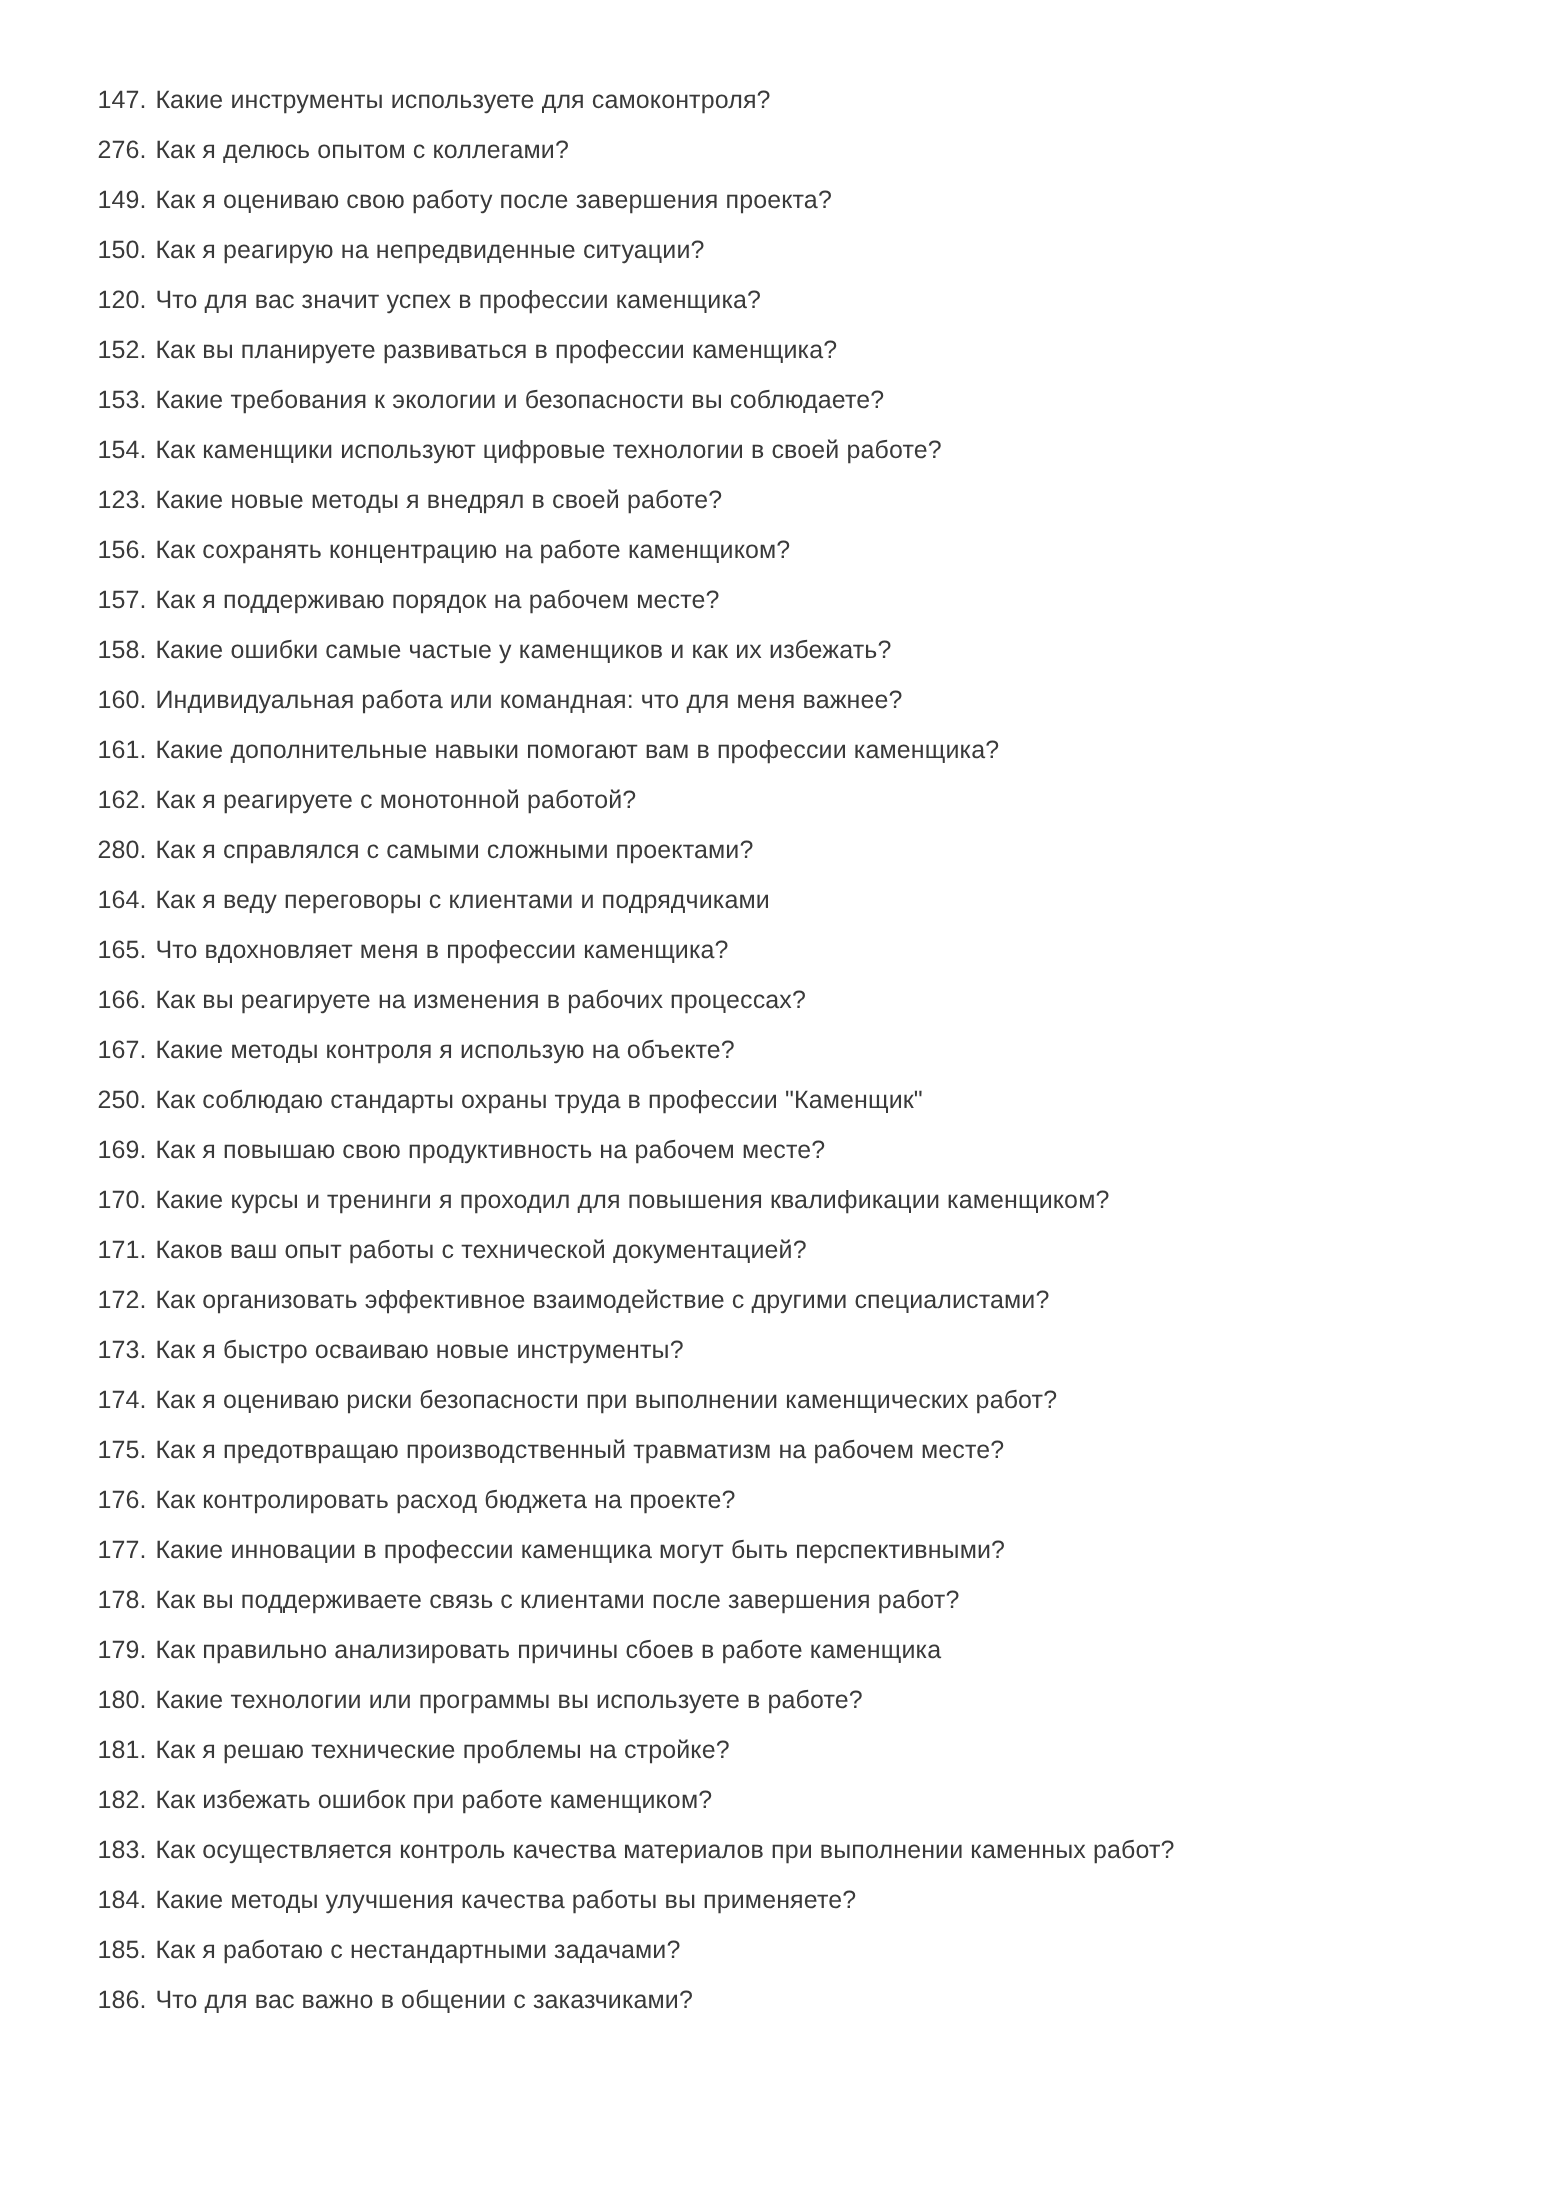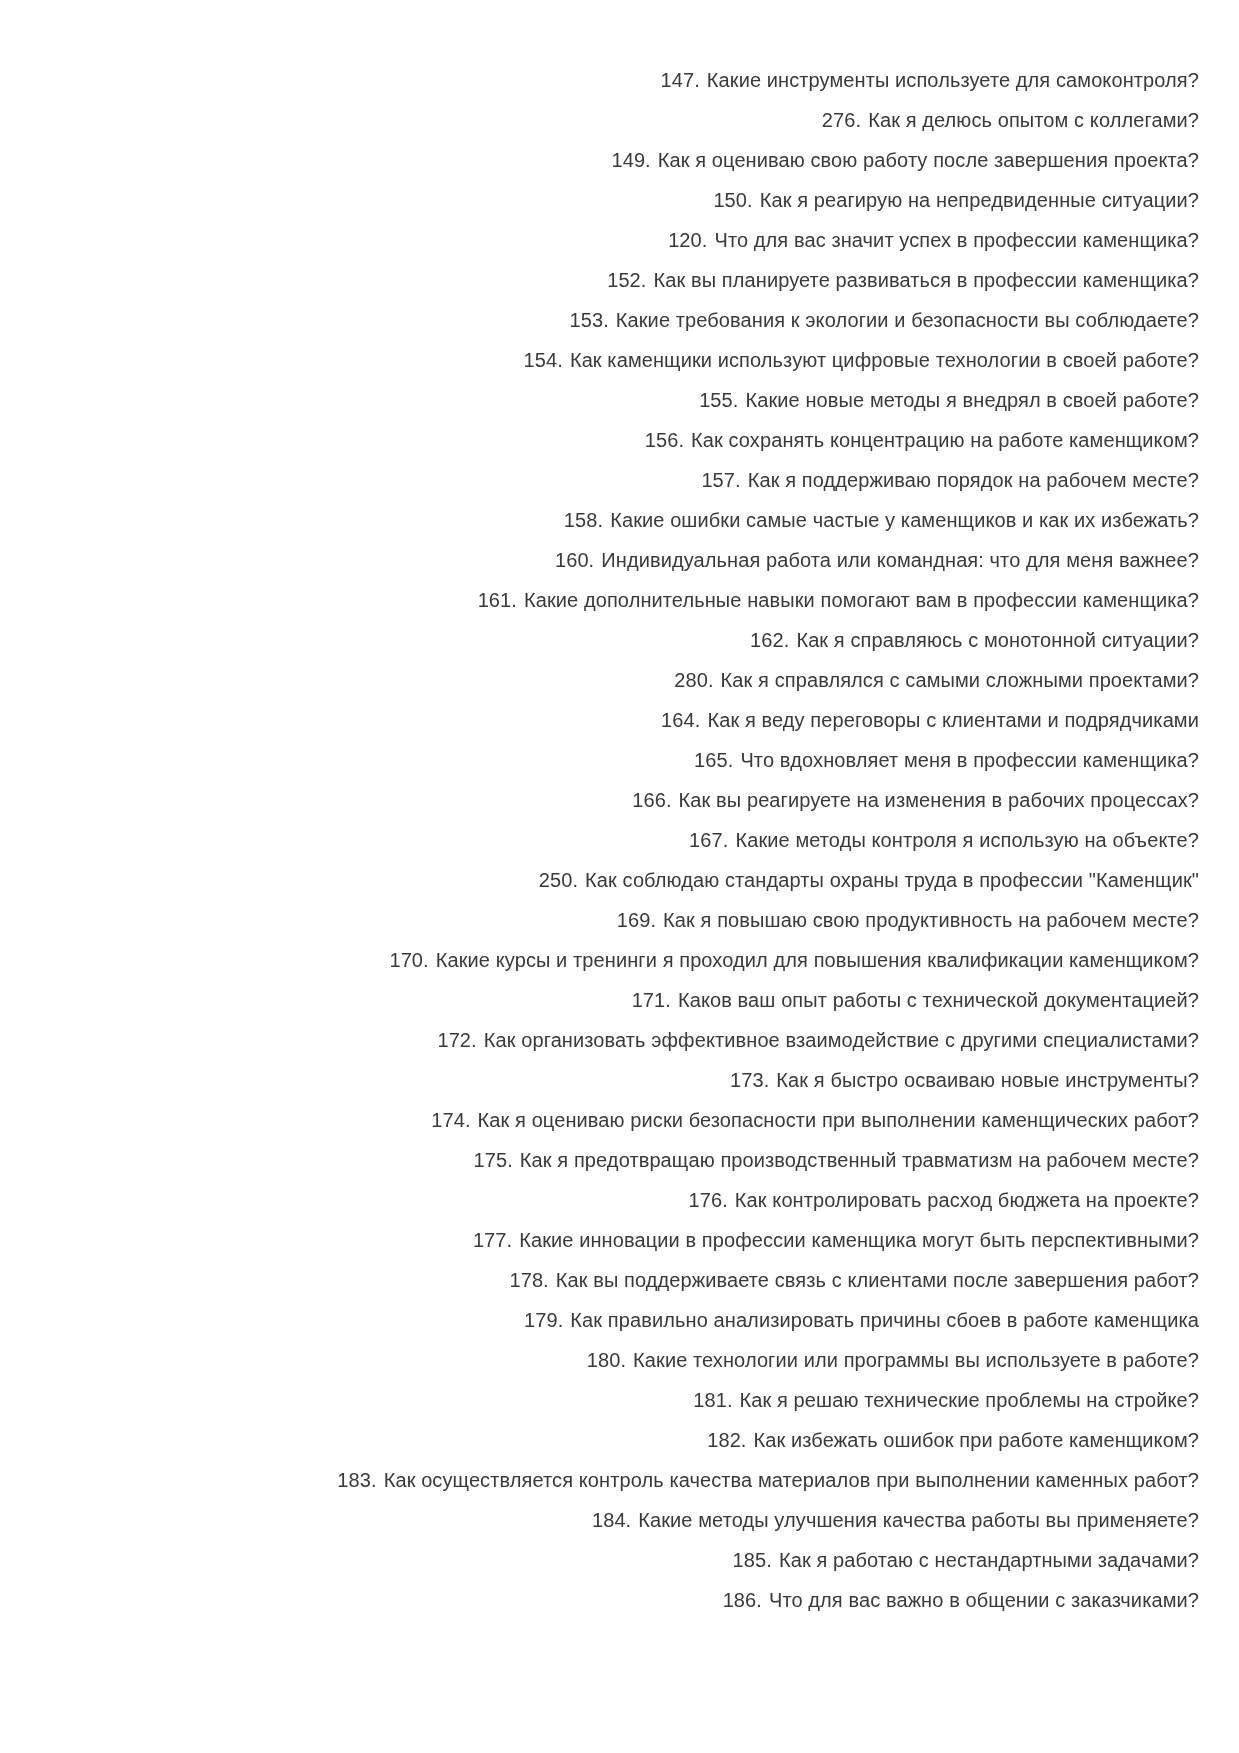--- a/index.html
+++ b/index.html
@@ -12,21 +12,20 @@
     height: 1753px;
     overflow: hidden;
     font-family: "Liberation Sans", "DejaVu Sans", sans-serif;
   }
   .page {
     box-sizing: border-box;
     width: 1239px;
     height: 1412px;
     padding: 60px 40px 0 78px;
     background: #ffffff;
-    text-align: right;
   }
   .q-list {
     list-style: none;
     margin: 0;
     padding: 0;
   }
   .q-row {
     font-size: 20px;
     line-height: 40px;
     color: #3a3a3a;
@@ -44,27 +43,27 @@
 <div class="page">
   <ol class="q-list" id="question-list">
       <li class="q-row"><span class="q-num">147.</span><span class="q-text">Какие инструменты используете для самоконтроля?</span></li>
       <li class="q-row"><span class="q-num">276.</span><span class="q-text">Как я делюсь опытом с коллегами?</span></li>
       <li class="q-row"><span class="q-num">149.</span><span class="q-text">Как я оцениваю свою работу после завершения проекта?</span></li>
       <li class="q-row"><span class="q-num">150.</span><span class="q-text">Как я реагирую на непредвиденные ситуации?</span></li>
       <li class="q-row"><span class="q-num">120.</span><span class="q-text">Что для вас значит успех в профессии каменщика?</span></li>
       <li class="q-row"><span class="q-num">152.</span><span class="q-text">Как вы планируете развиваться в профессии каменщика?</span></li>
       <li class="q-row"><span class="q-num">153.</span><span class="q-text">Какие требования к экологии и безопасности вы соблюдаете?</span></li>
       <li class="q-row"><span class="q-num">154.</span><span class="q-text">Как каменщики используют цифровые технологии в своей работе?</span></li>
-      <li class="q-row"><span class="q-num">155.</span><span class="q-text">Какие новые методы я внедрял в своей работе?</span></li>
+      <li class="q-row"><span class="q-num">123.</span><span class="q-text">Какие новые методы я внедрял в своей работе?</span></li>
       <li class="q-row"><span class="q-num">156.</span><span class="q-text">Как сохранять концентрацию на работе каменщиком?</span></li>
       <li class="q-row"><span class="q-num">157.</span><span class="q-text">Как я поддерживаю порядок на рабочем месте?</span></li>
       <li class="q-row"><span class="q-num">158.</span><span class="q-text">Какие ошибки самые частые у каменщиков и как их избежать?</span></li>
       <li class="q-row"><span class="q-num">160.</span><span class="q-text">Индивидуальная работа или командная: что для меня важнее?</span></li>
       <li class="q-row"><span class="q-num">161.</span><span class="q-text">Какие дополнительные навыки помогают вам в профессии каменщика?</span></li>
-      <li class="q-row"><span class="q-num">162.</span><span class="q-text">Как я справляюсь с монотонной ситуации?</span></li>
+      <li class="q-row"><span class="q-num">162.</span><span class="q-text">Как я реагируете с монотонной работой?</span></li>
       <li class="q-row"><span class="q-num">280.</span><span class="q-text">Как я справлялся с самыми сложными проектами?</span></li>
       <li class="q-row"><span class="q-num">164.</span><span class="q-text">Как я веду переговоры с клиентами и подрядчиками</span></li>
       <li class="q-row"><span class="q-num">165.</span><span class="q-text">Что вдохновляет меня в профессии каменщика?</span></li>
       <li class="q-row"><span class="q-num">166.</span><span class="q-text">Как вы реагируете на изменения в рабочих процессах?</span></li>
       <li class="q-row"><span class="q-num">167.</span><span class="q-text">Какие методы контроля я использую на объекте?</span></li>
       <li class="q-row"><span class="q-num">250.</span><span class="q-text">Как соблюдаю стандарты охраны труда в профессии "Каменщик"</span></li>
       <li class="q-row"><span class="q-num">169.</span><span class="q-text">Как я повышаю свою продуктивность на рабочем месте?</span></li>
       <li class="q-row"><span class="q-num">170.</span><span class="q-text">Какие курсы и тренинги я проходил для повышения квалификации каменщиком?</span></li>
       <li class="q-row"><span class="q-num">171.</span><span class="q-text">Каков ваш опыт работы с технической документацией?</span></li>
       <li class="q-row"><span class="q-num">172.</span><span class="q-text">Как организовать эффективное взаимодействие с другими специалистами?</span></li>

